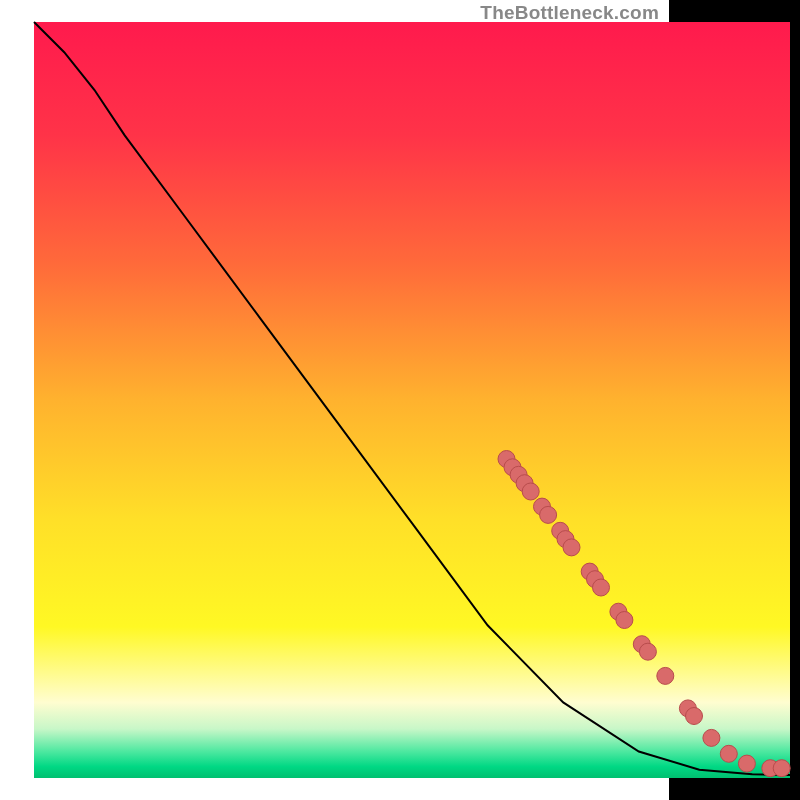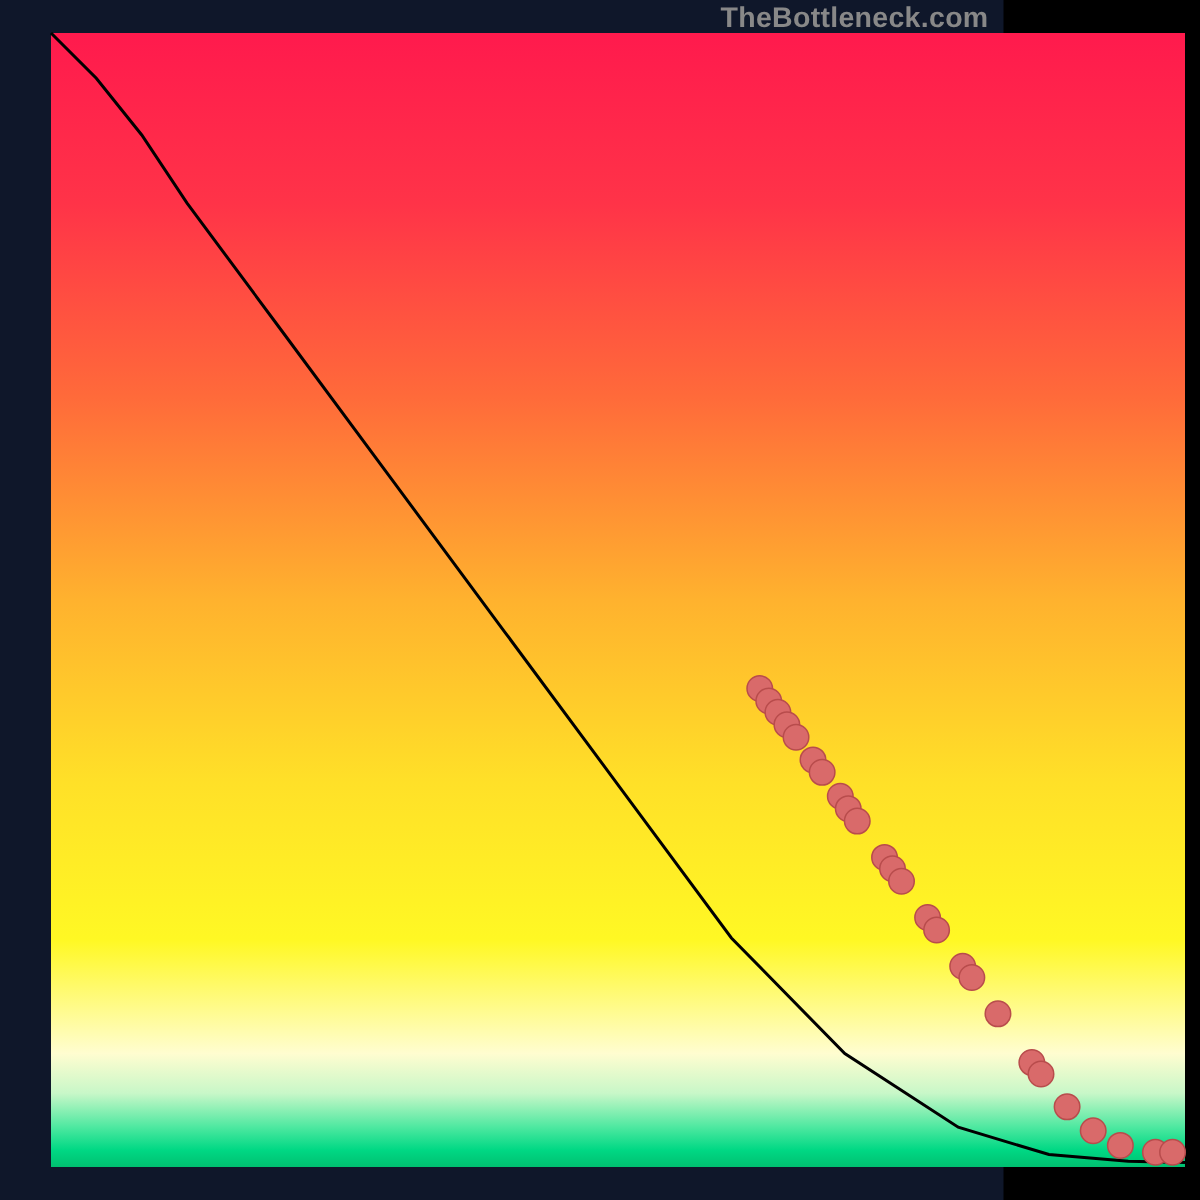--- a/index.html
+++ b/index.html
@@ -8,21 +8,21 @@
     width: 800px;
     height: 800px;
     background: #000;
     font-family: Arial, Helvetica, sans-serif;
     overflow: hidden;
   }
   .outer {
     position: relative;
     width: 669px;
     height: 800px;
-    background: #0f172a;
+    background: #ffffff;
   }
   .watermark {
     position: absolute;
     top: 2px;
     right: 10px;
     color: #888;
     font-size: 19px;
     font-weight: bold;
     letter-spacing: 0.2px;
     z-index: 50;

